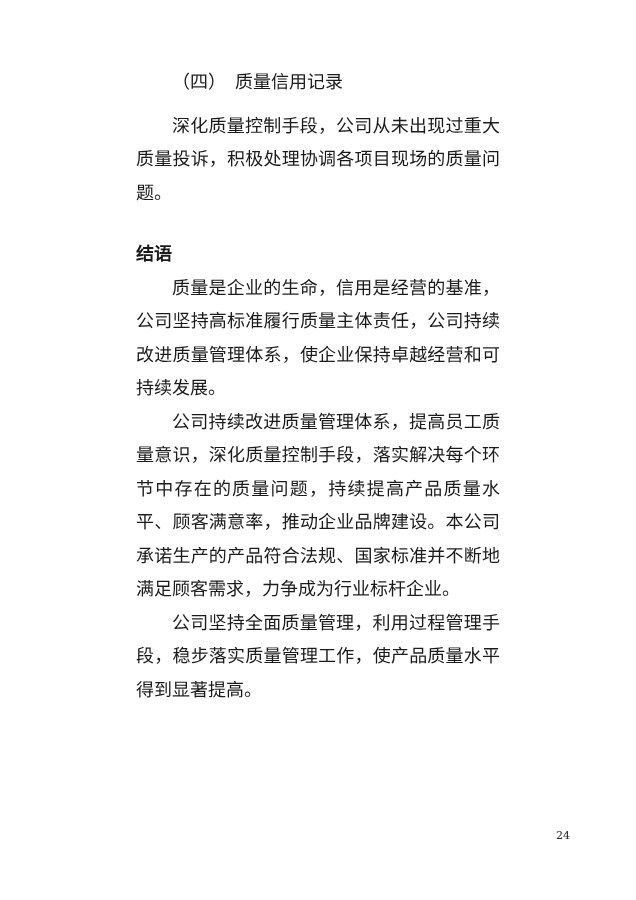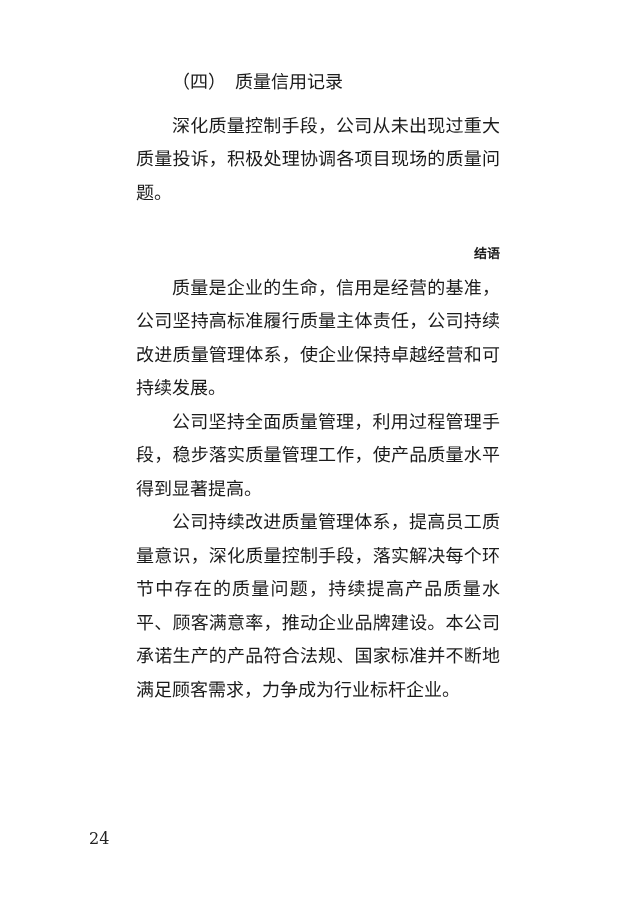--- a/index.html
+++ b/index.html
@@ -32,43 +32,43 @@
     font-size: 18px;
     text-indent: 2em;
     text-align: left;
   }
   .para {
     margin: 0;
     text-indent: 2em;
   }
   .conclusion-title {
     margin: 28px 0 0 0;
-    text-align: right;
+    text-align: left;
     text-indent: 0;
     font-weight: bold;
-    font-size: 13px;
+    font-size: 18px;
     line-height: 33.5px;
   }
   .page-number {
     position: absolute;
     left: 0;
     right: 0;
     top: 818px;
-    text-align: left;
-    font-size: 16px;
+    text-align: right;
+    font-size: 11px;
     color: #222222;
     padding-left: 23px;
   }
 </style>
 </head>
 <body>
 
 <div class="page">
   <div class="content">
     <h3 class="section-heading">（四）　质量信用记录</h3>
     <p class="para">深化质量控制手段，公司从未出现过重大质量投诉，积极处理协调各项目现场的质量问题。</p>
     <h2 class="conclusion-title">结语</h2>
     <p class="para">质量是企业的生命，信用是经营的基准，公司坚持高标准履行质量主体责任，公司持续改进质量管理体系，使企业保持卓越经营和可持续发展。</p>
+    <p class="para">公司持续改进质量管理体系，提高员工质量意识，深化质量控制手段，落实解决每个环节中存在的质量问题，持续提高产品质量水平、顾客满意率，推动企业品牌建设。本公司承诺生产的产品符合法规、国家标准并不断地满足顾客需求，力争成为行业标杆企业。</p>
     <p class="para">公司坚持全面质量管理，利用过程管理手段，稳步落实质量管理工作，使产品质量水平得到显著提高。</p>
-    <p class="para">公司持续改进质量管理体系，提高员工质量意识，深化质量控制手段，落实解决每个环节中存在的质量问题，持续提高产品质量水平、顾客满意率，推动企业品牌建设。本公司承诺生产的产品符合法规、国家标准并不断地满足顾客需求，力争成为行业标杆企业。</p>
   </div>
   <div class="page-number">24</div>
 </div>
 
 </body></html>

